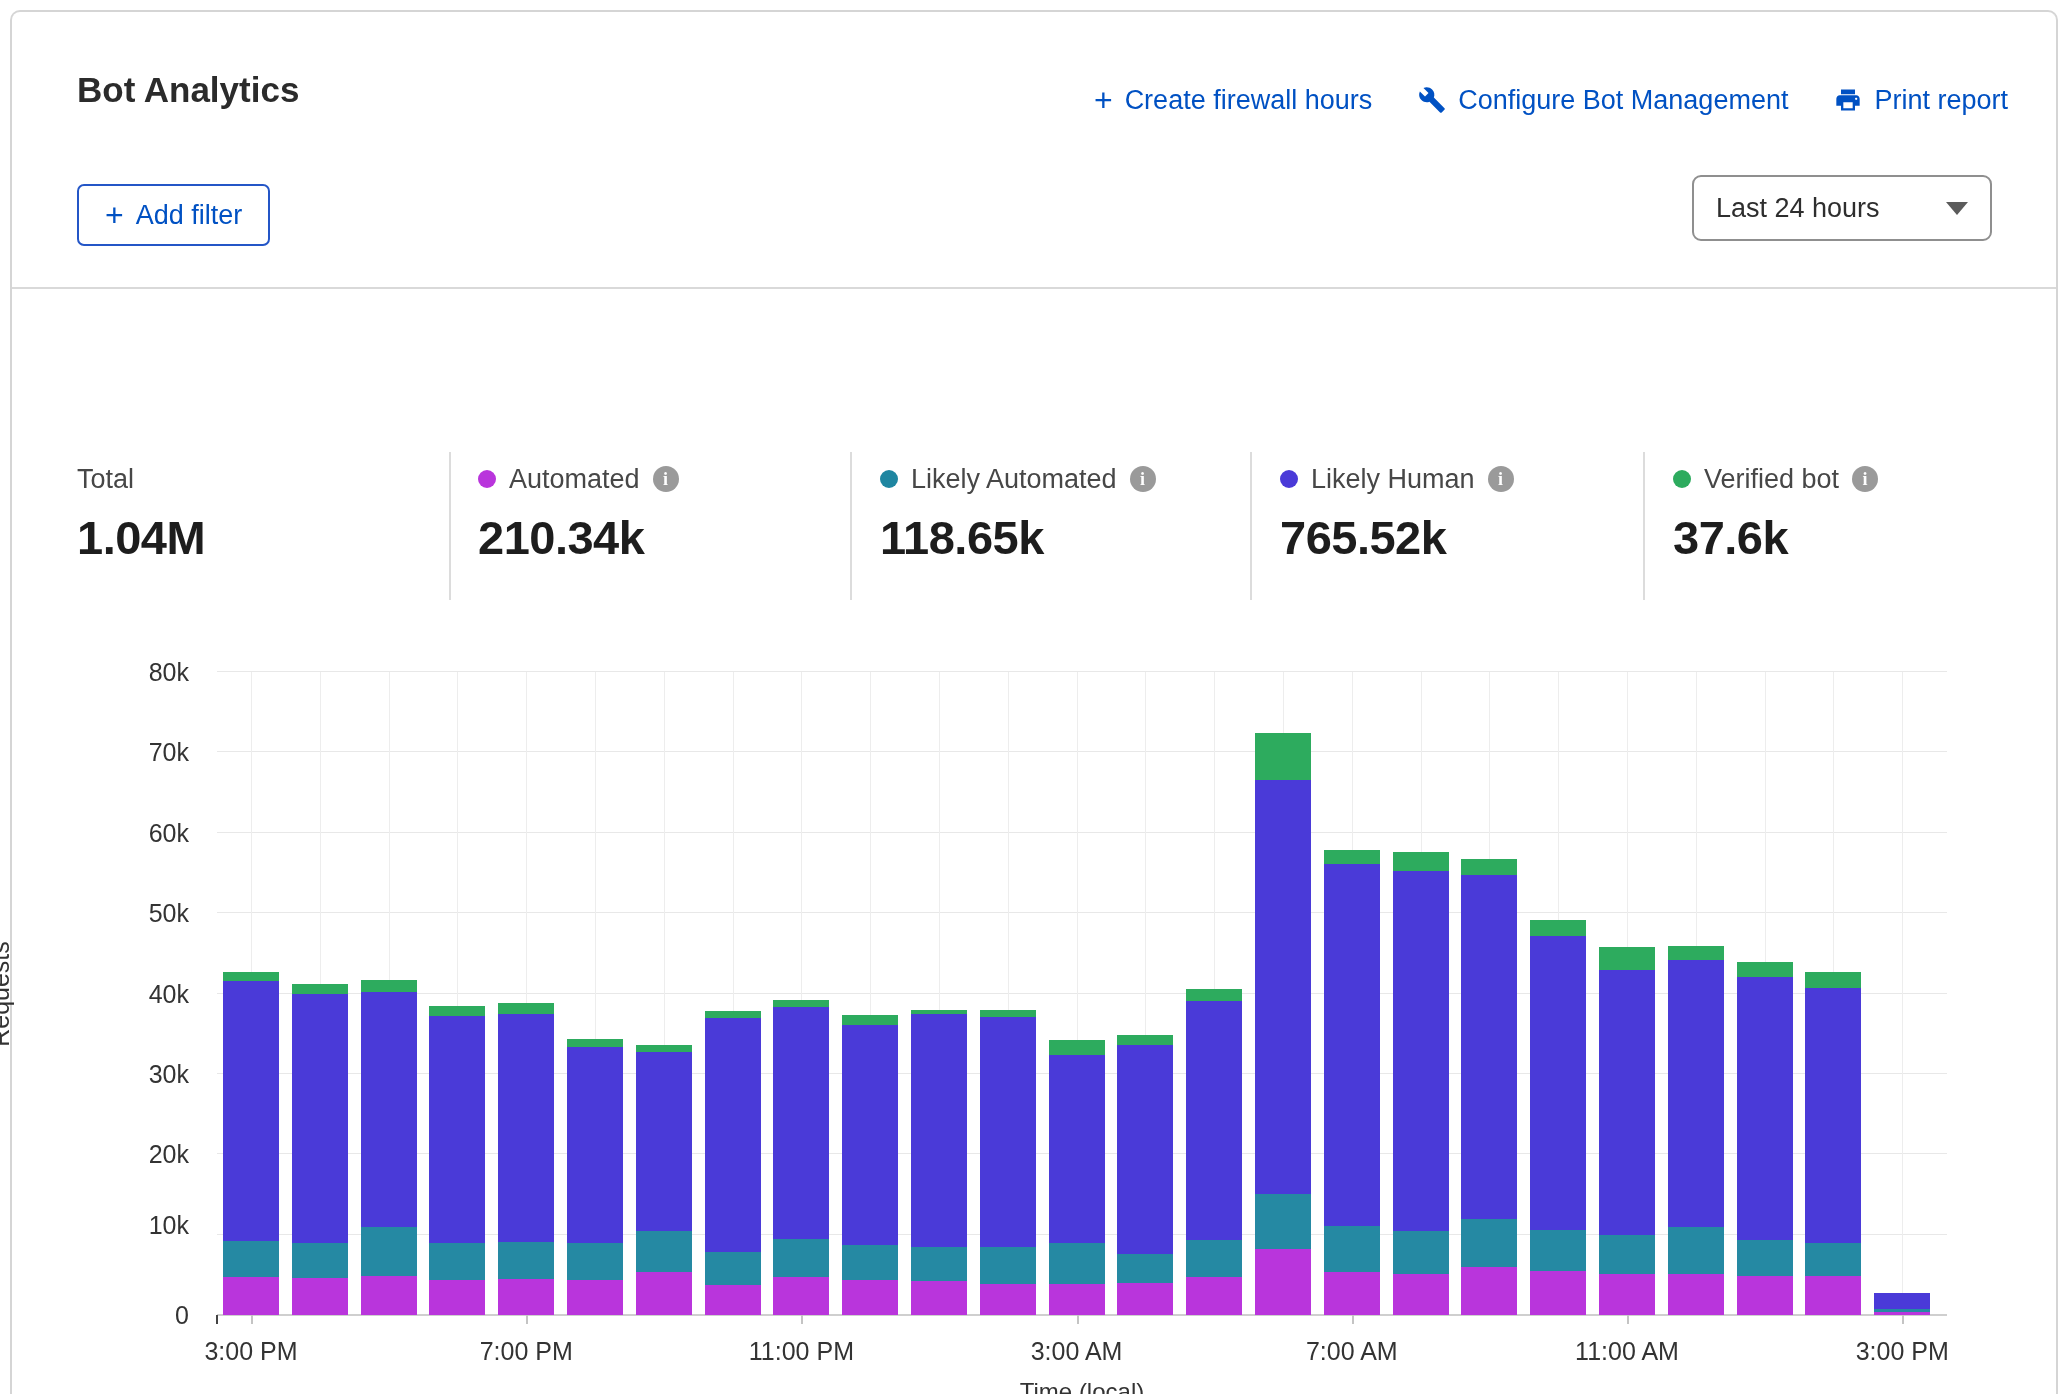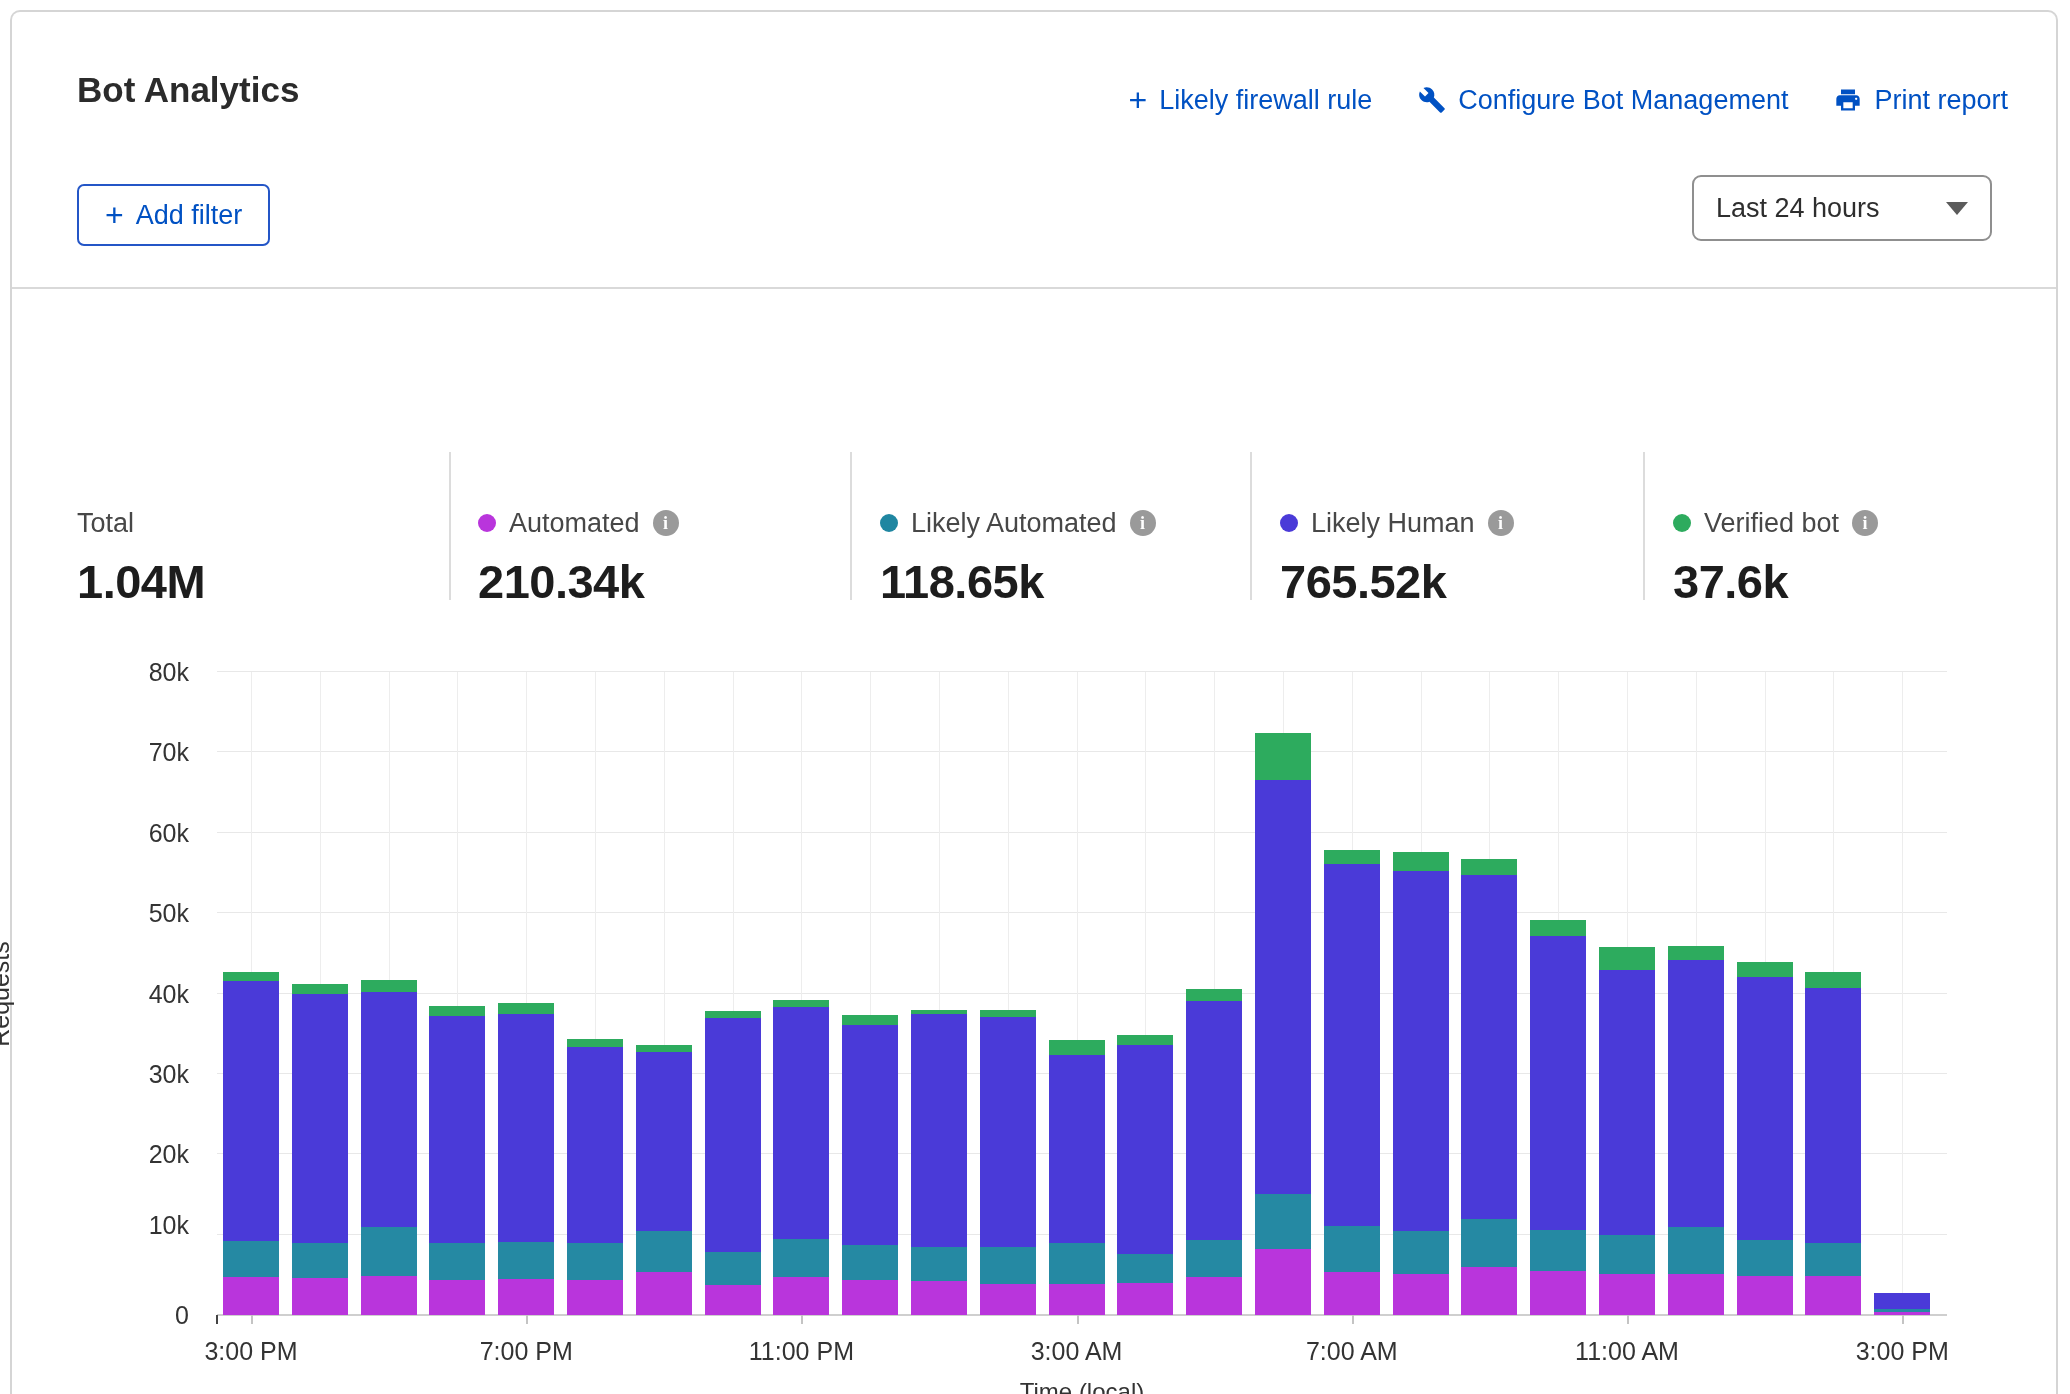--- a/index.html
+++ b/index.html
@@ -21,21 +21,21 @@
             border:2px solid #8f8f8f; border-radius:9px; background:#fff;
             display:flex; align-items:center; justify-content:space-between;
             padding:0 22px; font-size:27px; color:#2e2e2e; cursor:pointer; }
   .caret { width:0; height:0; border-left:11px solid transparent; border-right:11px solid transparent;
            border-top:13px solid #5b5b5b; }
   .divider-h { position:absolute; left:0; top:275px; width:100%; height:2px; background:#d9d9d9; }
   
   .section-heading { position:absolute; left:65px; top:352px; font-size:30px; font-weight:700; color:#2b2b2b;
                      display:flex; align-items:center; gap:16px; }
   
-  .stat-col { position:absolute; top:450px;margin-top:44px; }
+  .stat-col { position:absolute; top:450px; }
   .stat-label-row { display:flex; align-items:center; gap:13px; font-size:27px; color:#474747; height:34px; }
   .stat-dot { width:18px; height:18px; border-radius:50%; flex:0 0 auto; }
   .stat-value { margin-top:14px; font-size:47px; font-weight:700; color:#1d1d1d; letter-spacing:-0.5px; }
   .info-icon { width:26px; height:26px; border-radius:50%; background:#9a9a9a; color:#fff;
                font-size:18px; font-weight:700; display:flex; align-items:center; justify-content:center;
                font-family:"Liberation Serif", serif; cursor:pointer; }
   .stat-divider { position:absolute; top:440px; width:2px; height:148px; background:#dcdcdc; }
   
   .plot { position:absolute; left:205px; top:660px; width:1730px; height:643px; }
   .gridline-h { position:absolute; left:0; width:100%; height:1px; background:#e8e8e8; }
@@ -56,21 +56,21 @@
 </head>
 <body>
 
 <div class="card">
 
   <div class="page-title">Bot Analytics</div>
 
   <div class="actions">
     <div class="action-link">
       <span class="plus-glyph">+</span>
-      <span>Likely firewall rule</span>
+      <span>Create firewall hours</span>
     </div>
     <div class="action-link">
       <span>
         <svg width="28" height="28" viewBox="0 0 24 24" fill="#0051c3">
             <path d="M22.7 19l-9.1-9.1c.9-2.3.4-5-1.5-6.9-2-2-5-2.4-7.4-1.3L9 6 6 9 1.6 4.7C.4 7.1.9 10.1 2.9 12.1c1.9 1.9 4.6 2.4 6.9 1.5l9.1 9.1c.4.4 1 .4 1.4 0l2.3-2.3c.5-.4.5-1.1.1-1.4z"></path>
           </svg>
       </span>
       <span>Configure Bot Management</span>
     </div>
     <div class="action-link">

